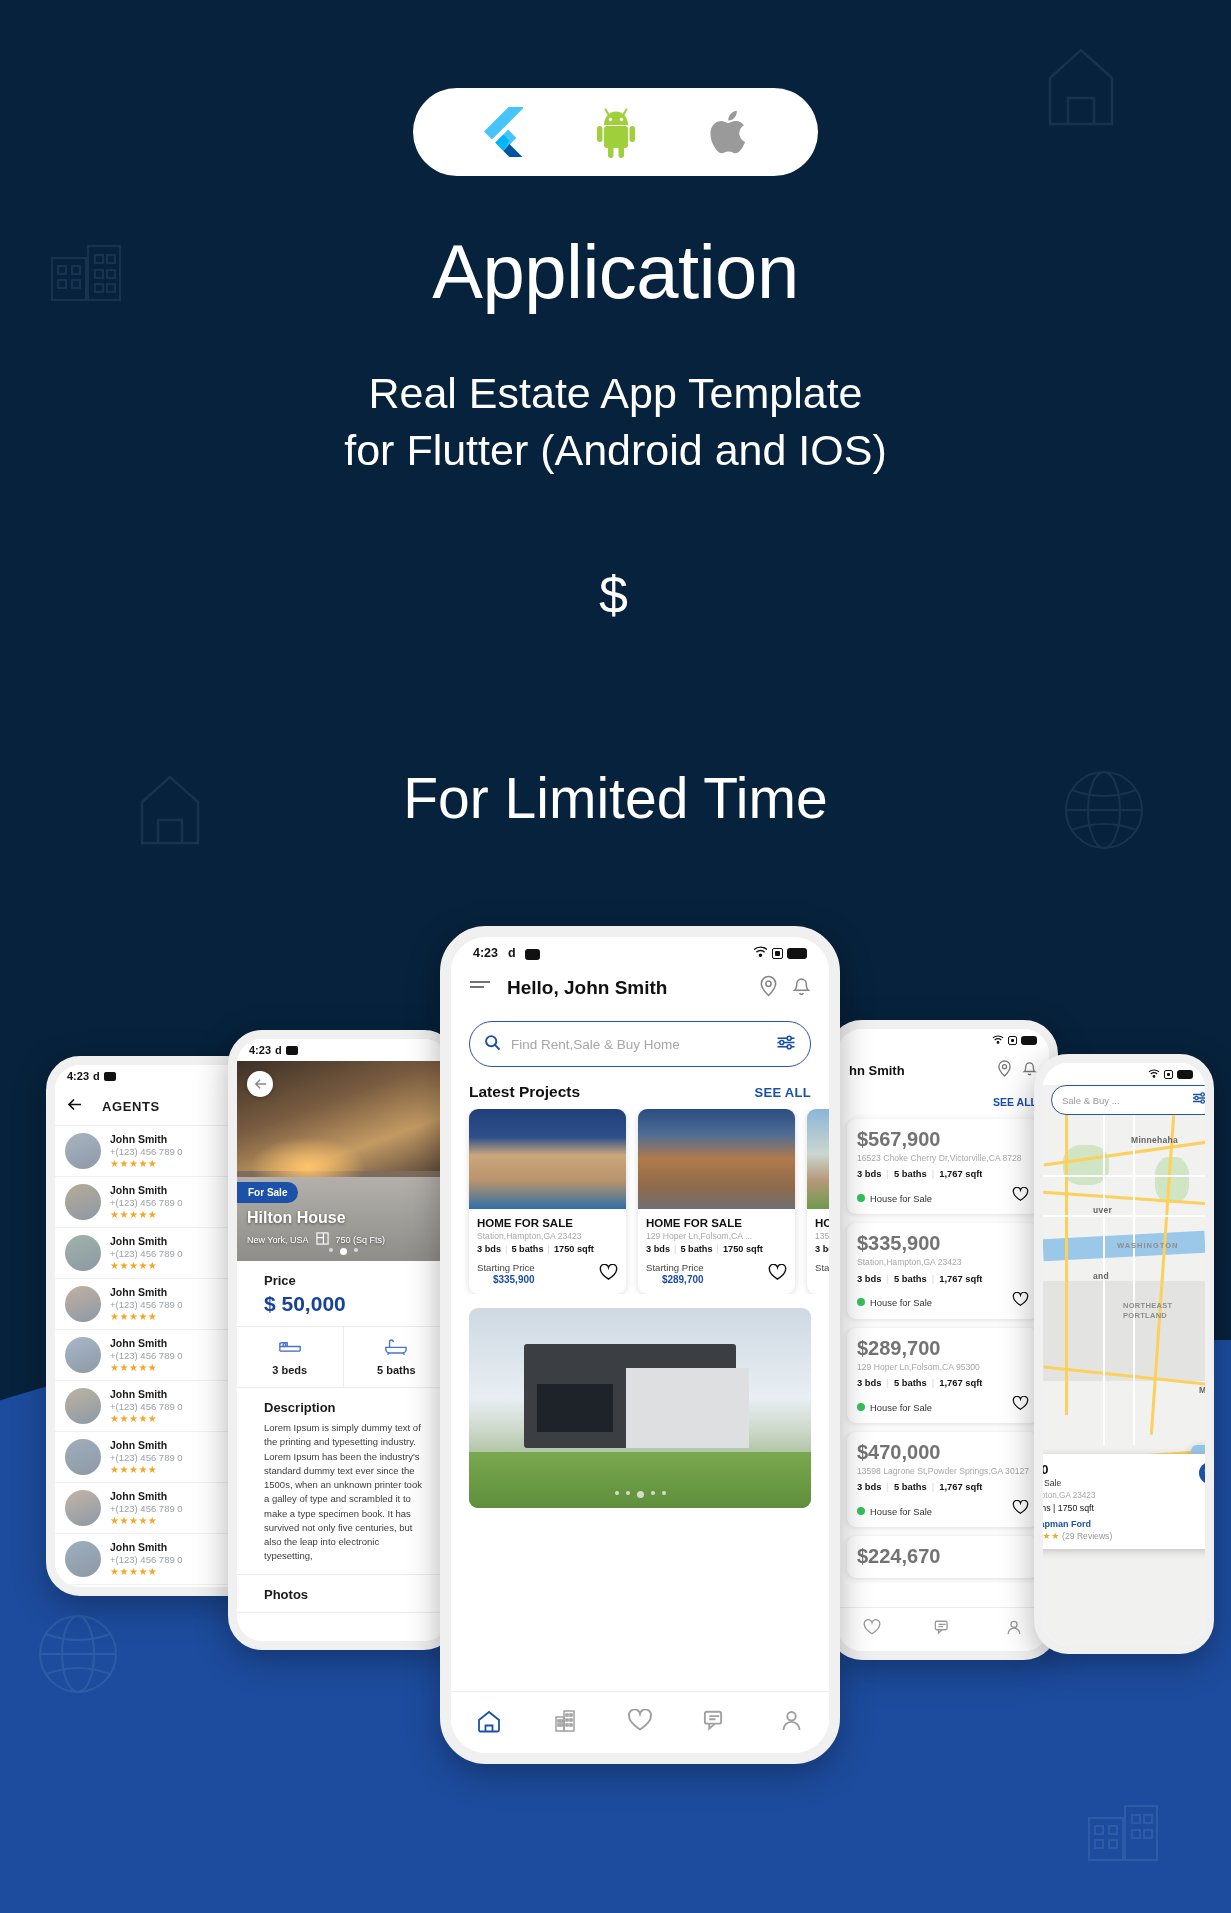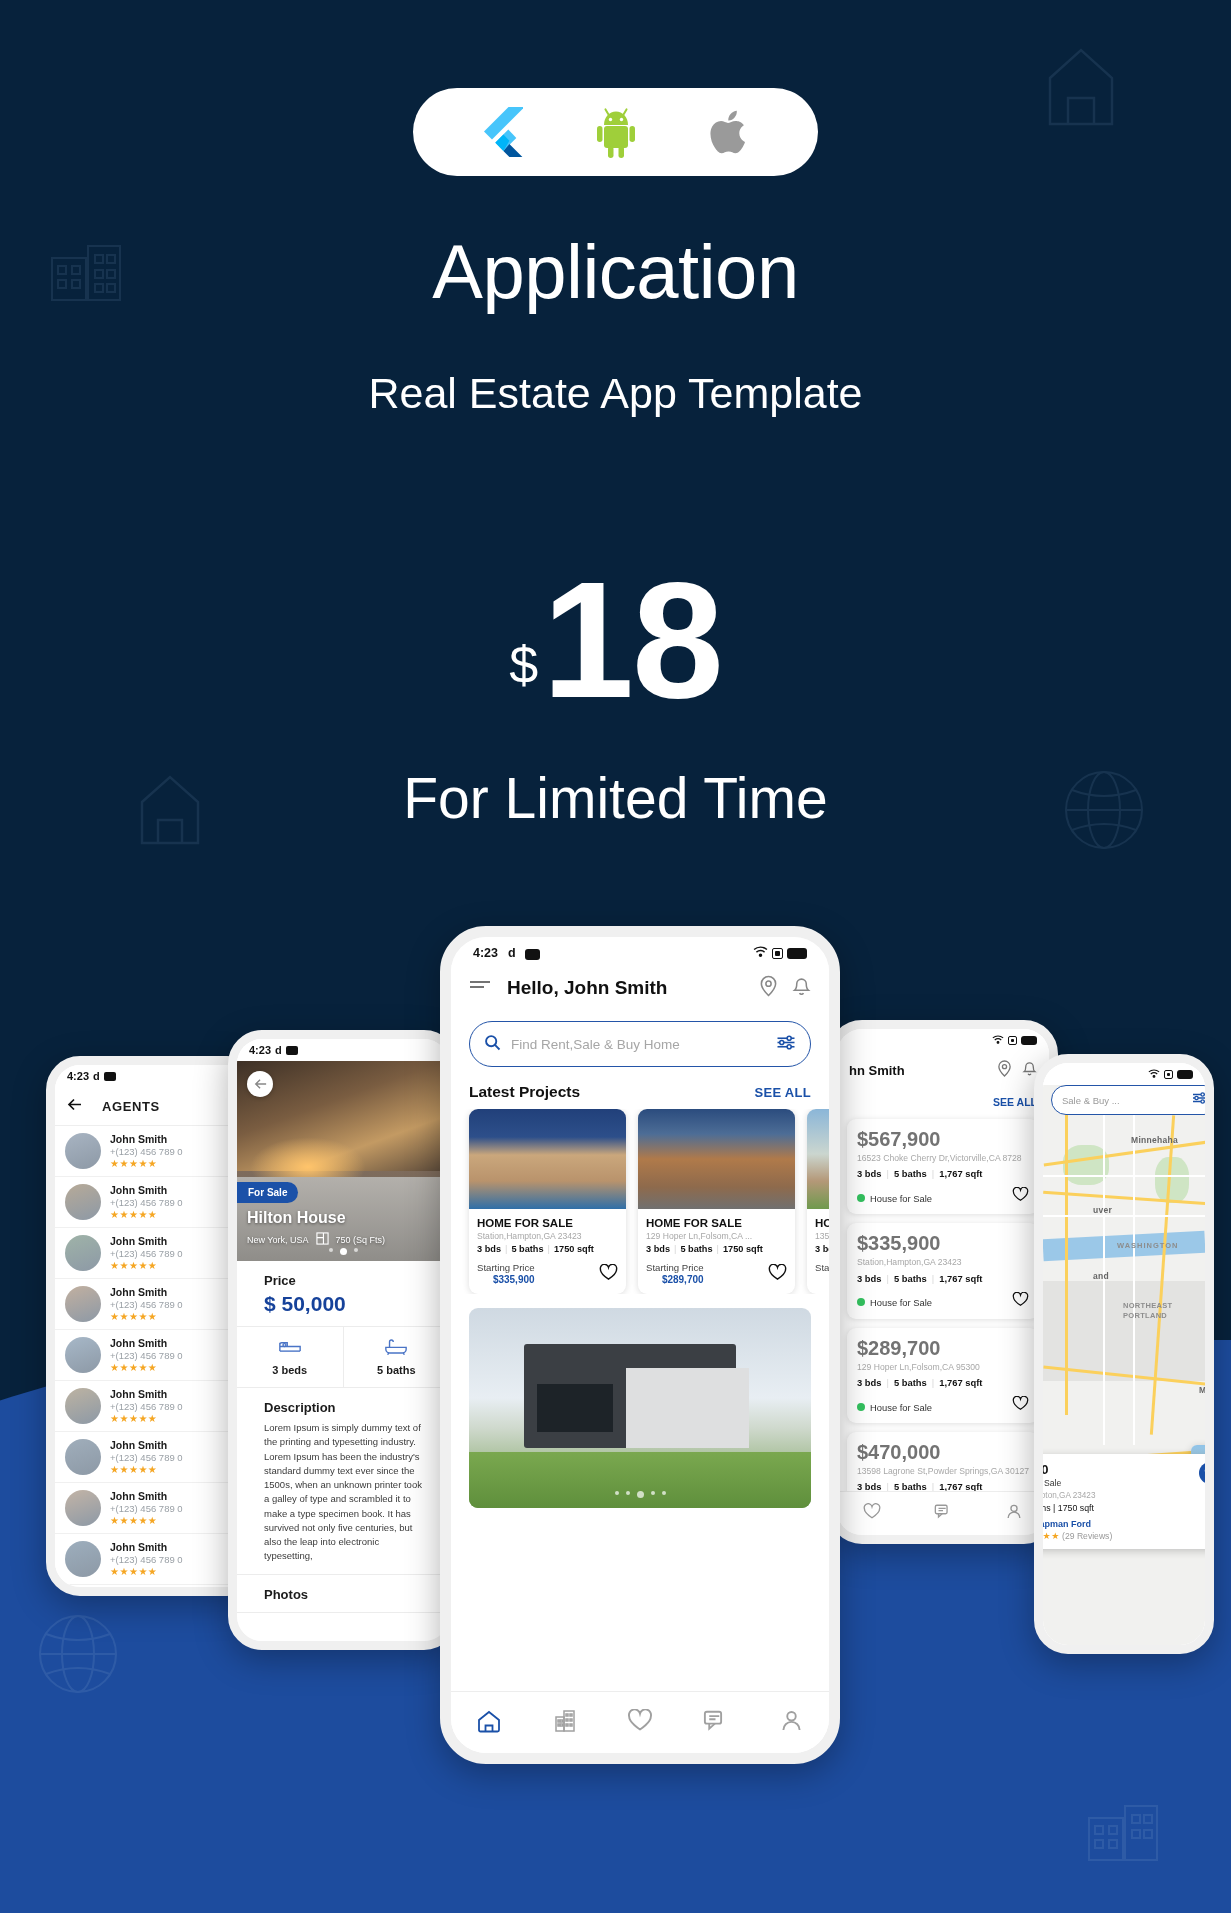--- a/index.html
+++ b/index.html
@@ -168,21 +168,21 @@
   .bigphoto .house { position:absolute; left:16%; top:18%; width:62%; height:52%; background:#3b3f44; border-radius:3px;}
   .bigphoto .house2 { position:absolute; left:46%; top:30%; width:36%; height:40%; background:#dedfe0;}
   .bigphoto .win { position:absolute; left:20%; top:38%; width:22%; height:24%; background:#1d2328;}
   .bigphoto .lawn { position:absolute; left:0; bottom:0; width:100%; height:28%; background:linear-gradient(180deg,#7aa84f,#5f8f3c);}
   .bigphoto .dots { bottom:10px;}
   .bigphoto .dots i { background:rgba(255,255,255,.7);}
   .tabbar { position:absolute; left:0; bottom:0; width:100%; height:62px; background:#fff;
     border-top:1px solid #ededed; display:flex; align-items:center; justify-content:space-around;}
 
   
-  #phone4 { left: 828px; top: 1020px; width: 230px; height: 524px; }
+  #phone4 { left: 828px; top: 1020px; width: 230px; height: 640px; }
   .p4-top { display:flex; align-items:center; padding: 9px 12px 9px; gap:10px; background:#fff;}
   .p4-top .hello { font-size:13px; font-weight:700; color:#111; flex:1;}
   .p4-seeall { text-align:right; padding: 6px 12px 6px; font-size:10.5px; font-weight:700; color:#1a50a8;}
   .listcard { margin: 5px 10px 9px; background:#fff; border-radius:9px; box-shadow:0 1px 6px rgba(0,0,0,.13); padding: 9px 10px 8px;}
   .listcard .pr { font-size:20px; font-weight:700; color:#737373;}
   .listcard .ad { font-size:8.6px; color:#a8a8a8; margin-top:2px; line-height:1.32;}
   .listcard .specs { font-size:9.4px; color:#111; margin-top:4px; display:flex; gap:5px; align-items:center;}
   .listcard .specs .sep { color:#d8d8d8;}
   .listcard .foot { display:flex; align-items:center; justify-content:space-between; margin-top:8px;}
   .status-dot { width:8px;height:8px;border-radius:50%;background:#34c15f; display:inline-block; margin-right:5px;}
@@ -313,24 +313,24 @@
       <svg width="42" height="50" viewBox="0 0 42 50">
         <path fill="#9A9A9A" d="M29.3 26.3c0-5.4 4.4-8 4.6-8.1-2.5-3.7-6.4-4.2-7.8-4.2-3.3-.3-6.5 2-8.1 2-1.7 0-4.3-1.9-7-1.9-3.6.1-6.9 2.1-8.8 5.3-3.7 6.5-1 16.1 2.7 21.4 1.8 2.6 3.9 5.5 6.7 5.4 2.7-.1 3.7-1.7 7-1.7s4.2 1.7 7 1.7c2.9 0 4.7-2.6 6.5-5.2 2-3 2.9-5.9 2.9-6-.1-.1-5.6-2.2-5.7-8.7z"></path>
         <path fill="#9A9A9A" d="M24.6 10.6c1.5-1.8 2.5-4.3 2.2-6.8-2.1.1-4.7 1.4-6.2 3.2-1.4 1.6-2.6 4.2-2.3 6.6 2.4.2 4.8-1.2 6.3-3z"></path>
       </svg>
     </span>
   </div>
 
   <div class="title">Application</div>
   <div class="subtitle">
     <div>Real Estate App Template</div>
+    <div>for Flutter (Android and IOS)</div>
   </div>
   <div class="price-wrap">
     <span class="price-cur">$</span>
-    <span class="price-num">18</span>
   </div>
   <div class="limited">For Limited Time</div>
 
   <div class="phone" id="phone1">
     <div class="screen">
       <div class="statusbar">
         <span class="sb-left">
           <b>4:23</b>
           <span style="font-weight:700">d</span>
           <span style="width:12px;height:9px;background:#111;border-radius:2px;display:inline-block"></span>

